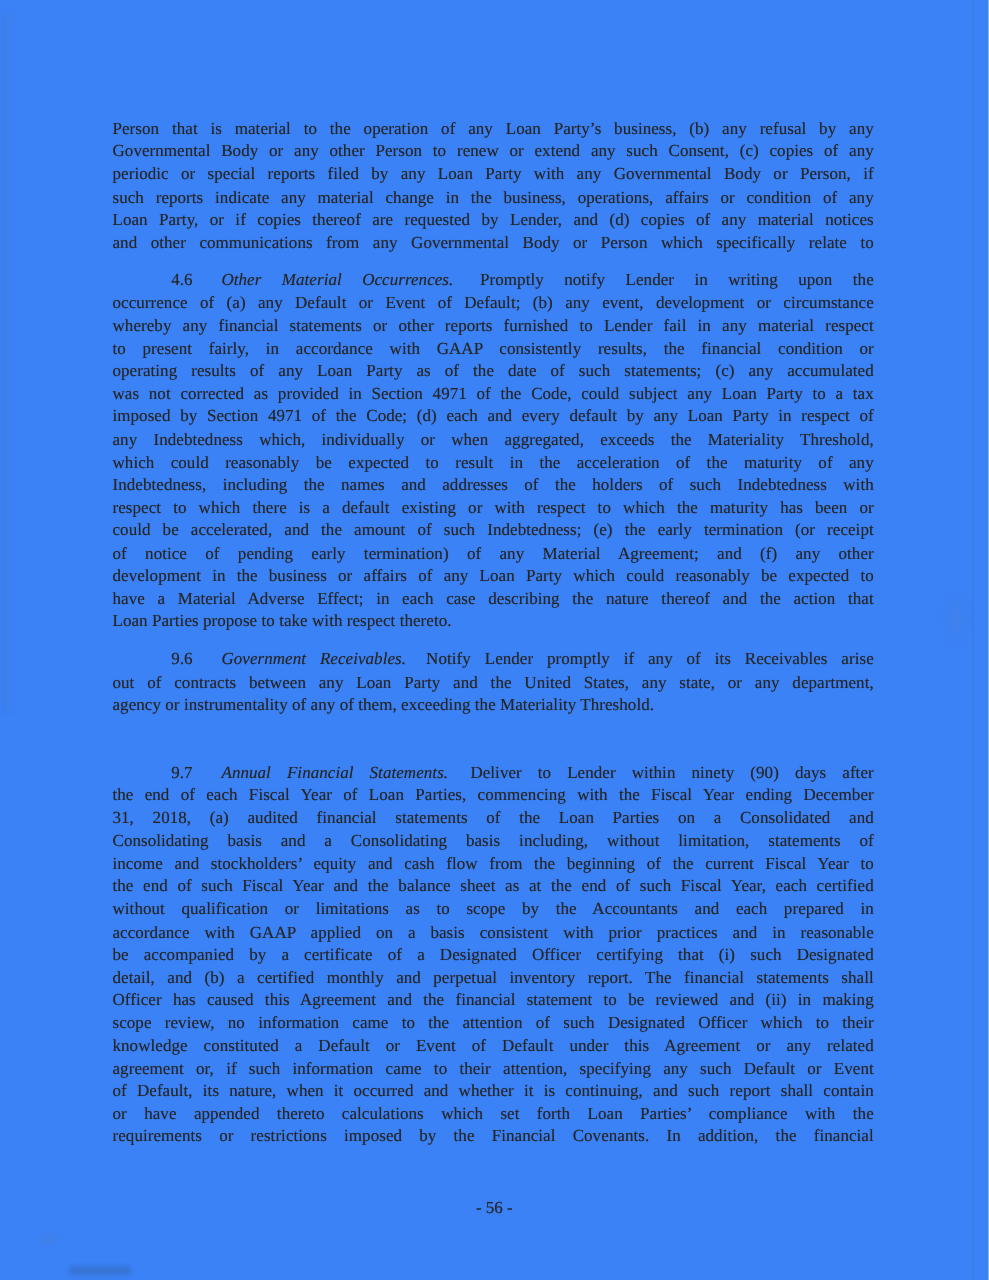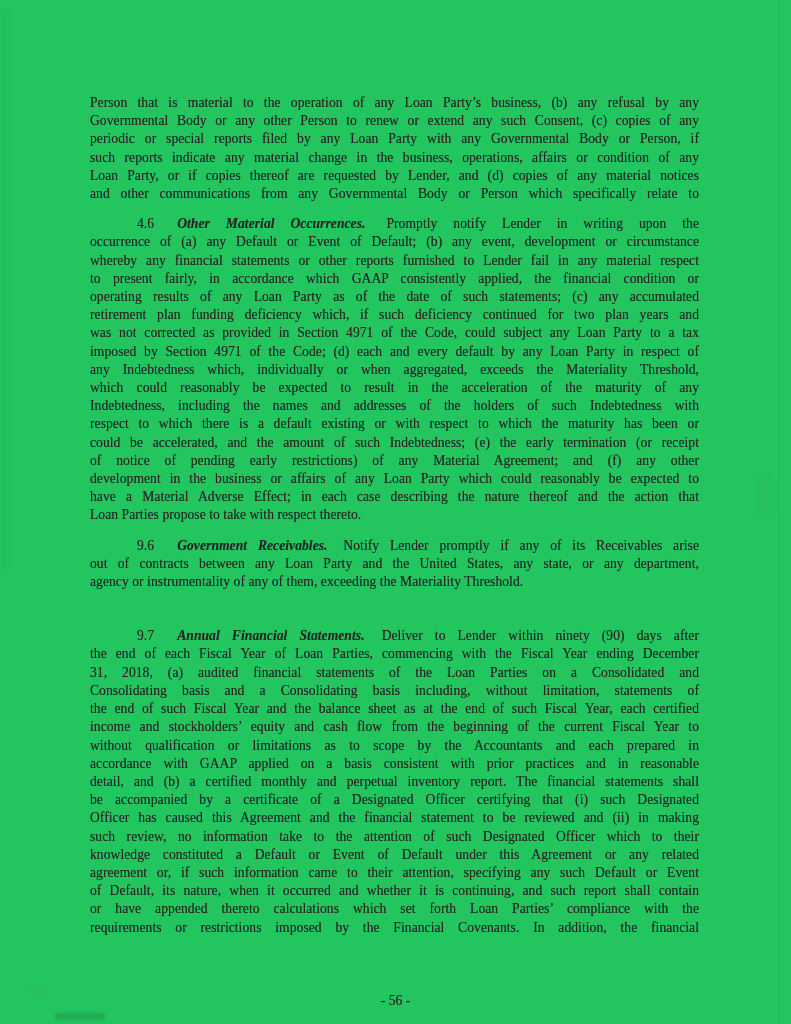--- a/index.html
+++ b/index.html
@@ -4,21 +4,21 @@
 <style>
   html, body {
     margin: 0;
     padding: 0;
     background: #ffffff;
   }
   .page {
     position: relative;
     width: 791px;
     height: 1024px;
-    background: #22c55e;
+    background: #3b82f6;
     overflow: hidden;
     font-family: "Liberation Serif", "DejaVu Serif", serif;
     color: #262626;
   }
   
   .artifact { position: absolute; pointer-events: none; }
   .edge-left {
     left: 3px; top: 10px; width: 10px; height: 560px;
     background: linear-gradient(to right, rgba(90,90,90,0.10), rgba(120,120,120,0.03), transparent);
     filter: blur(2px);
@@ -59,28 +59,28 @@
   .para:last-child { margin-bottom: 0; margin-top: 36px; }
   .line {
     display: block;
     text-align: justify;
     text-align-last: justify;
     white-space: normal;
   }
   .line.last { text-align-last: left; }
   .sec-num { margin-left: 47px; }
   .sec-heading {
-    font-weight: bold;
+    font-weight: normal;
     font-style: italic;
     margin-left: 23px;
     margin-right: 5px;
   }
   .footer {
     position: absolute;
-    left: 0; top: 993px;
+    left: 0; top: 958px;
     width: 791px;
     text-align: center;
     font-size: 13.6px;
     text-shadow: 0 0 0.55px rgba(40,40,40,0.55);
   }
 </style>
 </head>
 <body>
 
 <div class="page">
@@ -96,53 +96,52 @@
         <span class="line">Governmental Body or any other Person to renew or extend any such Consent, (c) copies of any</span>
         <span class="line">periodic or special reports filed by any Loan Party with any Governmental Body or Person, if</span>
         <span class="line">such reports indicate any material change in the business, operations, affairs or condition of any</span>
         <span class="line">Loan Party, or if copies thereof are requested by Lender, and (d) copies of any material notices</span>
         <span class="line">and other communications from any Governmental Body or Person which specifically relate to</span>
       </p>
       <p class="para">
         <span class="line"><span class="sec-num">4.6</span><span class="sec-heading">Other Material Occurrences.</span> Promptly notify Lender in writing upon the</span>
         <span class="line">occurrence of (a) any Default or Event of Default; (b) any event, development or circumstance</span>
         <span class="line">whereby any financial statements or other reports furnished to Lender fail in any material respect</span>
-        <span class="line">to present fairly, in accordance which GAAP consistently applied, the financial condition or</span>
+        <span class="line">to present fairly, in accordance with GAAP consistently results, the financial condition or</span>
         <span class="line">operating results of any Loan Party as of the date of such statements; (c) any accumulated</span>
-        <span class="line">retirement plan funding deficiency which, if such deficiency continued for two plan years and</span>
         <span class="line">was not corrected as provided in Section 4971 of the Code, could subject any Loan Party to a tax</span>
         <span class="line">imposed by Section 4971 of the Code; (d) each and every default by any Loan Party in respect of</span>
         <span class="line">any Indebtedness which, individually or when aggregated, exceeds the Materiality Threshold,</span>
         <span class="line">which could reasonably be expected to result in the acceleration of the maturity of any</span>
         <span class="line">Indebtedness, including the names and addresses of the holders of such Indebtedness with</span>
         <span class="line">respect to which there is a default existing or with respect to which the maturity has been or</span>
         <span class="line">could be accelerated, and the amount of such Indebtedness; (e) the early termination (or receipt</span>
-        <span class="line">of notice of pending early restrictions) of any Material Agreement; and (f) any other</span>
+        <span class="line">of notice of pending early termination) of any Material Agreement; and (f) any other</span>
         <span class="line">development in the business or affairs of any Loan Party which could reasonably be expected to</span>
         <span class="line">have a Material Adverse Effect; in each case describing the nature thereof and the action that</span>
         <span class="line last">Loan Parties propose to take with respect thereto.</span>
       </p>
       <p class="para">
         <span class="line"><span class="sec-num">9.6</span><span class="sec-heading">Government Receivables.</span> Notify Lender promptly if any of its Receivables arise</span>
         <span class="line">out of contracts between any Loan Party and the United States, any state, or any department,</span>
         <span class="line last">agency or instrumentality of any of them, exceeding the Materiality Threshold.</span>
       </p>
       <p class="para">
         <span class="line"><span class="sec-num">9.7</span><span class="sec-heading">Annual Financial Statements.</span> Deliver to Lender within ninety (90) days after</span>
         <span class="line">the end of each Fiscal Year of Loan Parties, commencing with the Fiscal Year ending December</span>
         <span class="line">31, 2018, (a) audited financial statements of the Loan Parties on a Consolidated and</span>
         <span class="line">Consolidating basis and a Consolidating basis including, without limitation, statements of</span>
+        <span class="line">income and stockholders’ equity and cash flow from the beginning of the current Fiscal Year to</span>
         <span class="line">the end of such Fiscal Year and the balance sheet as at the end of such Fiscal Year, each certified</span>
-        <span class="line">income and stockholders’ equity and cash flow from the beginning of the current Fiscal Year to</span>
         <span class="line">without qualification or limitations as to scope by the Accountants and each prepared in</span>
         <span class="line">accordance with GAAP applied on a basis consistent with prior practices and in reasonable</span>
+        <span class="line">be accompanied by a certificate of a Designated Officer certifying that (i) such Designated</span>
         <span class="line">detail, and (b) a certified monthly and perpetual inventory report.  The financial statements shall</span>
-        <span class="line">be accompanied by a certificate of a Designated Officer certifying that (i) such Designated</span>
         <span class="line">Officer has caused this Agreement and the financial statement to be reviewed and (ii) in making</span>
-        <span class="line">such review, no information take to the attention of such Designated Officer which to their</span>
+        <span class="line">scope review, no information came to the attention of such Designated Officer which to their</span>
         <span class="line">knowledge constituted a Default or Event of Default under this Agreement or any related</span>
         <span class="line">agreement or, if such information came to their attention, specifying any such Default or Event</span>
         <span class="line">of Default, its nature, when it occurred and whether it is continuing, and such report shall contain</span>
         <span class="line">or have appended thereto calculations which set forth Loan Parties’ compliance with the</span>
         <span class="line">requirements or restrictions imposed by the Financial Covenants.  In addition, the financial</span>
       </p>
     </main>
 
   <footer class="footer">
     <span>- 56 -</span>

